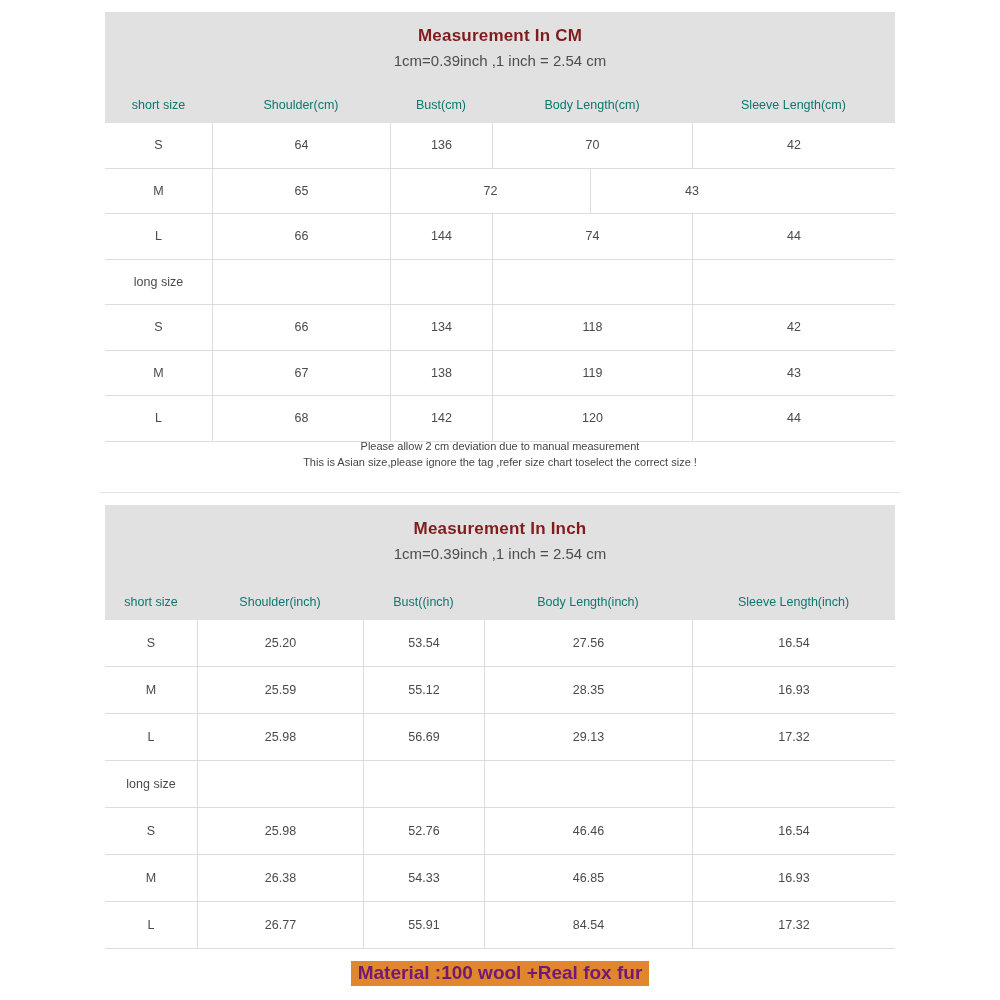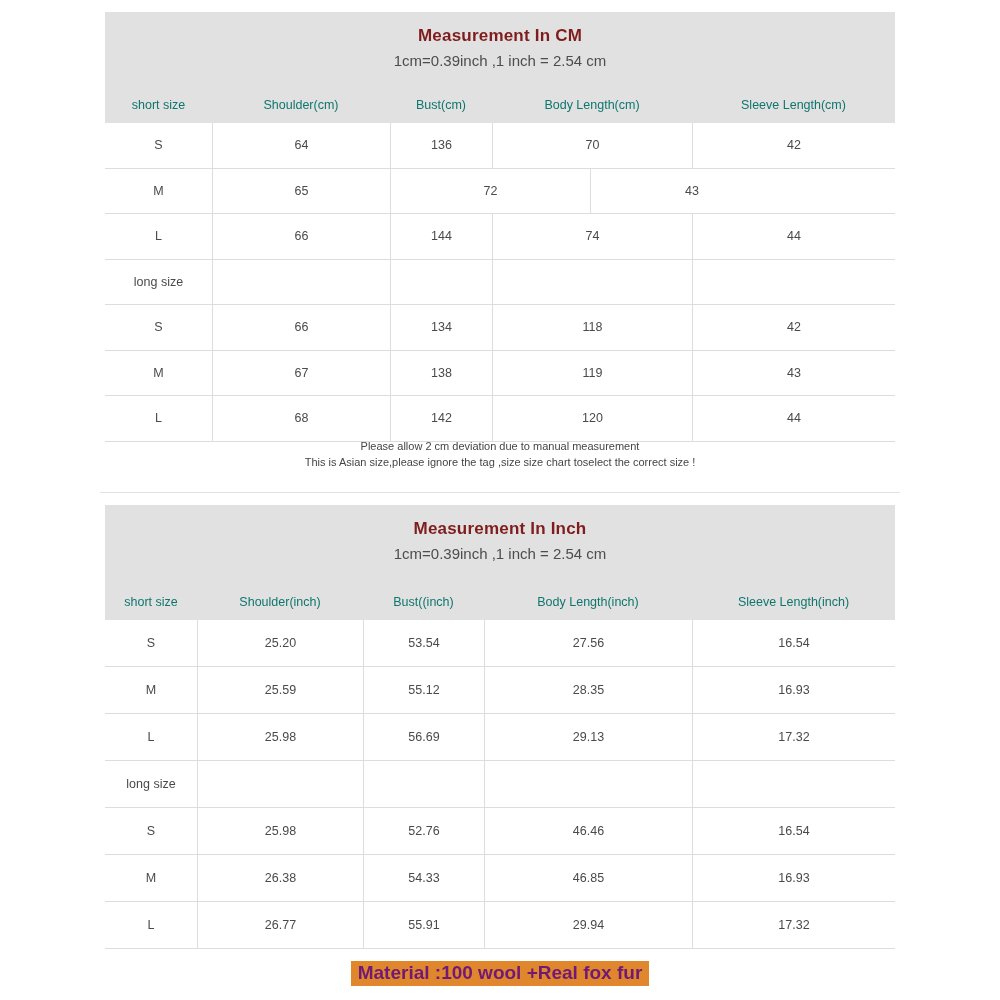--- a/index.html
+++ b/index.html
@@ -145,21 +145,21 @@
         <div class="cell c2">68</div>
         <div class="cell c3">142</div>
         <div class="cell c4">120</div>
         <div class="cell c5">44</div>
       </div>
     </div>
   </div>
 
   <div class="notes">
     <div class="note-line">Please allow 2 cm deviation due to manual measurement</div>
-    <div class="note-line">This is Asian size,please ignore the tag ,size size chart toselect the correct size !</div>
+    <div class="note-line">This is Asian size,please ignore the tag ,refer size chart toselect the correct size !</div>
   </div>
   <div class="divider"></div>
 
   <div class="size-chart" id="inch-chart">
     <div class="chart-header">
       <div class="chart-title">Measurement In Inch</div>
       <div class="chart-subtitle">1cm=0.39inch ,1 inch = 2.54 cm</div>
       <div class="col-header-row">
         <div class="hcell c1">short size</div>
         <div class="hcell c2">Shoulder(inch)</div>
@@ -208,21 +208,21 @@
         <div class="cell c1">M</div>
         <div class="cell c2">26.38</div>
         <div class="cell c3">54.33</div>
         <div class="cell c4">46.85</div>
         <div class="cell c5">16.93</div>
       </div>
       <div class="row">
         <div class="cell c1">L</div>
         <div class="cell c2">26.77</div>
         <div class="cell c3">55.91</div>
-        <div class="cell c4">29.94</div>
+        <div class="cell c4">84.54</div>
         <div class="cell c5">17.32</div>
       </div>
     </div>
   </div>
 
   <div class="material-footer">
     <span class="material-highlight">Material :100 wool +Real fox fur</span>
   </div>
 
 </div>

